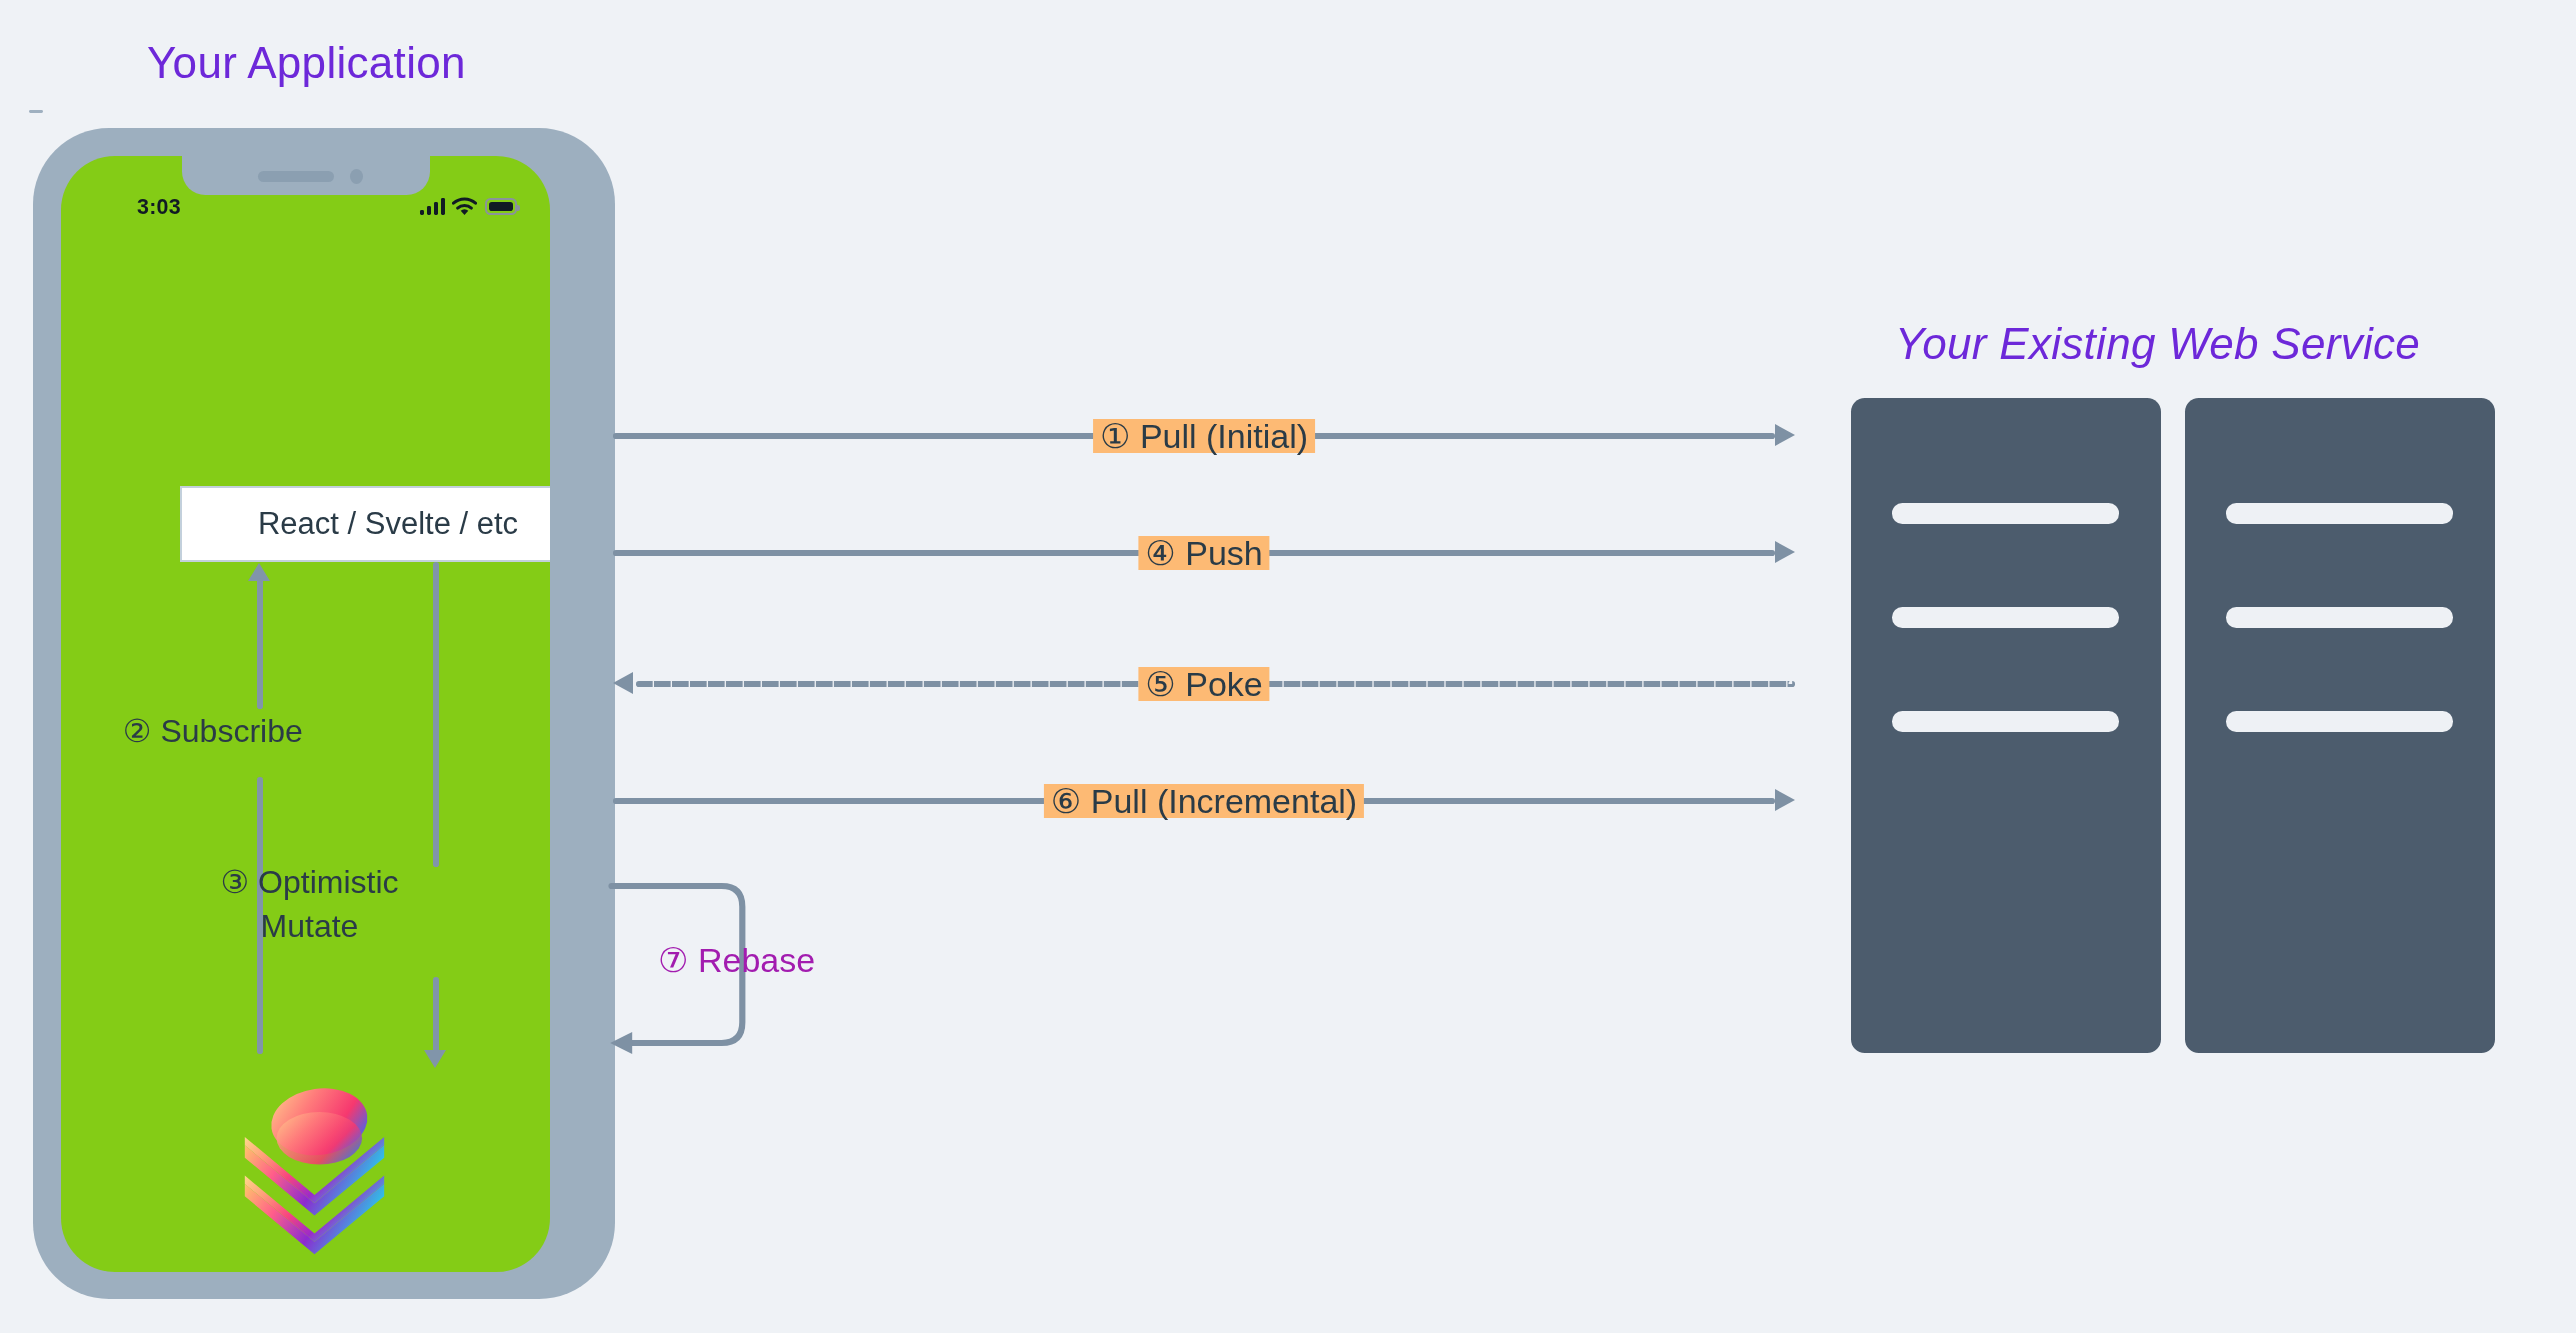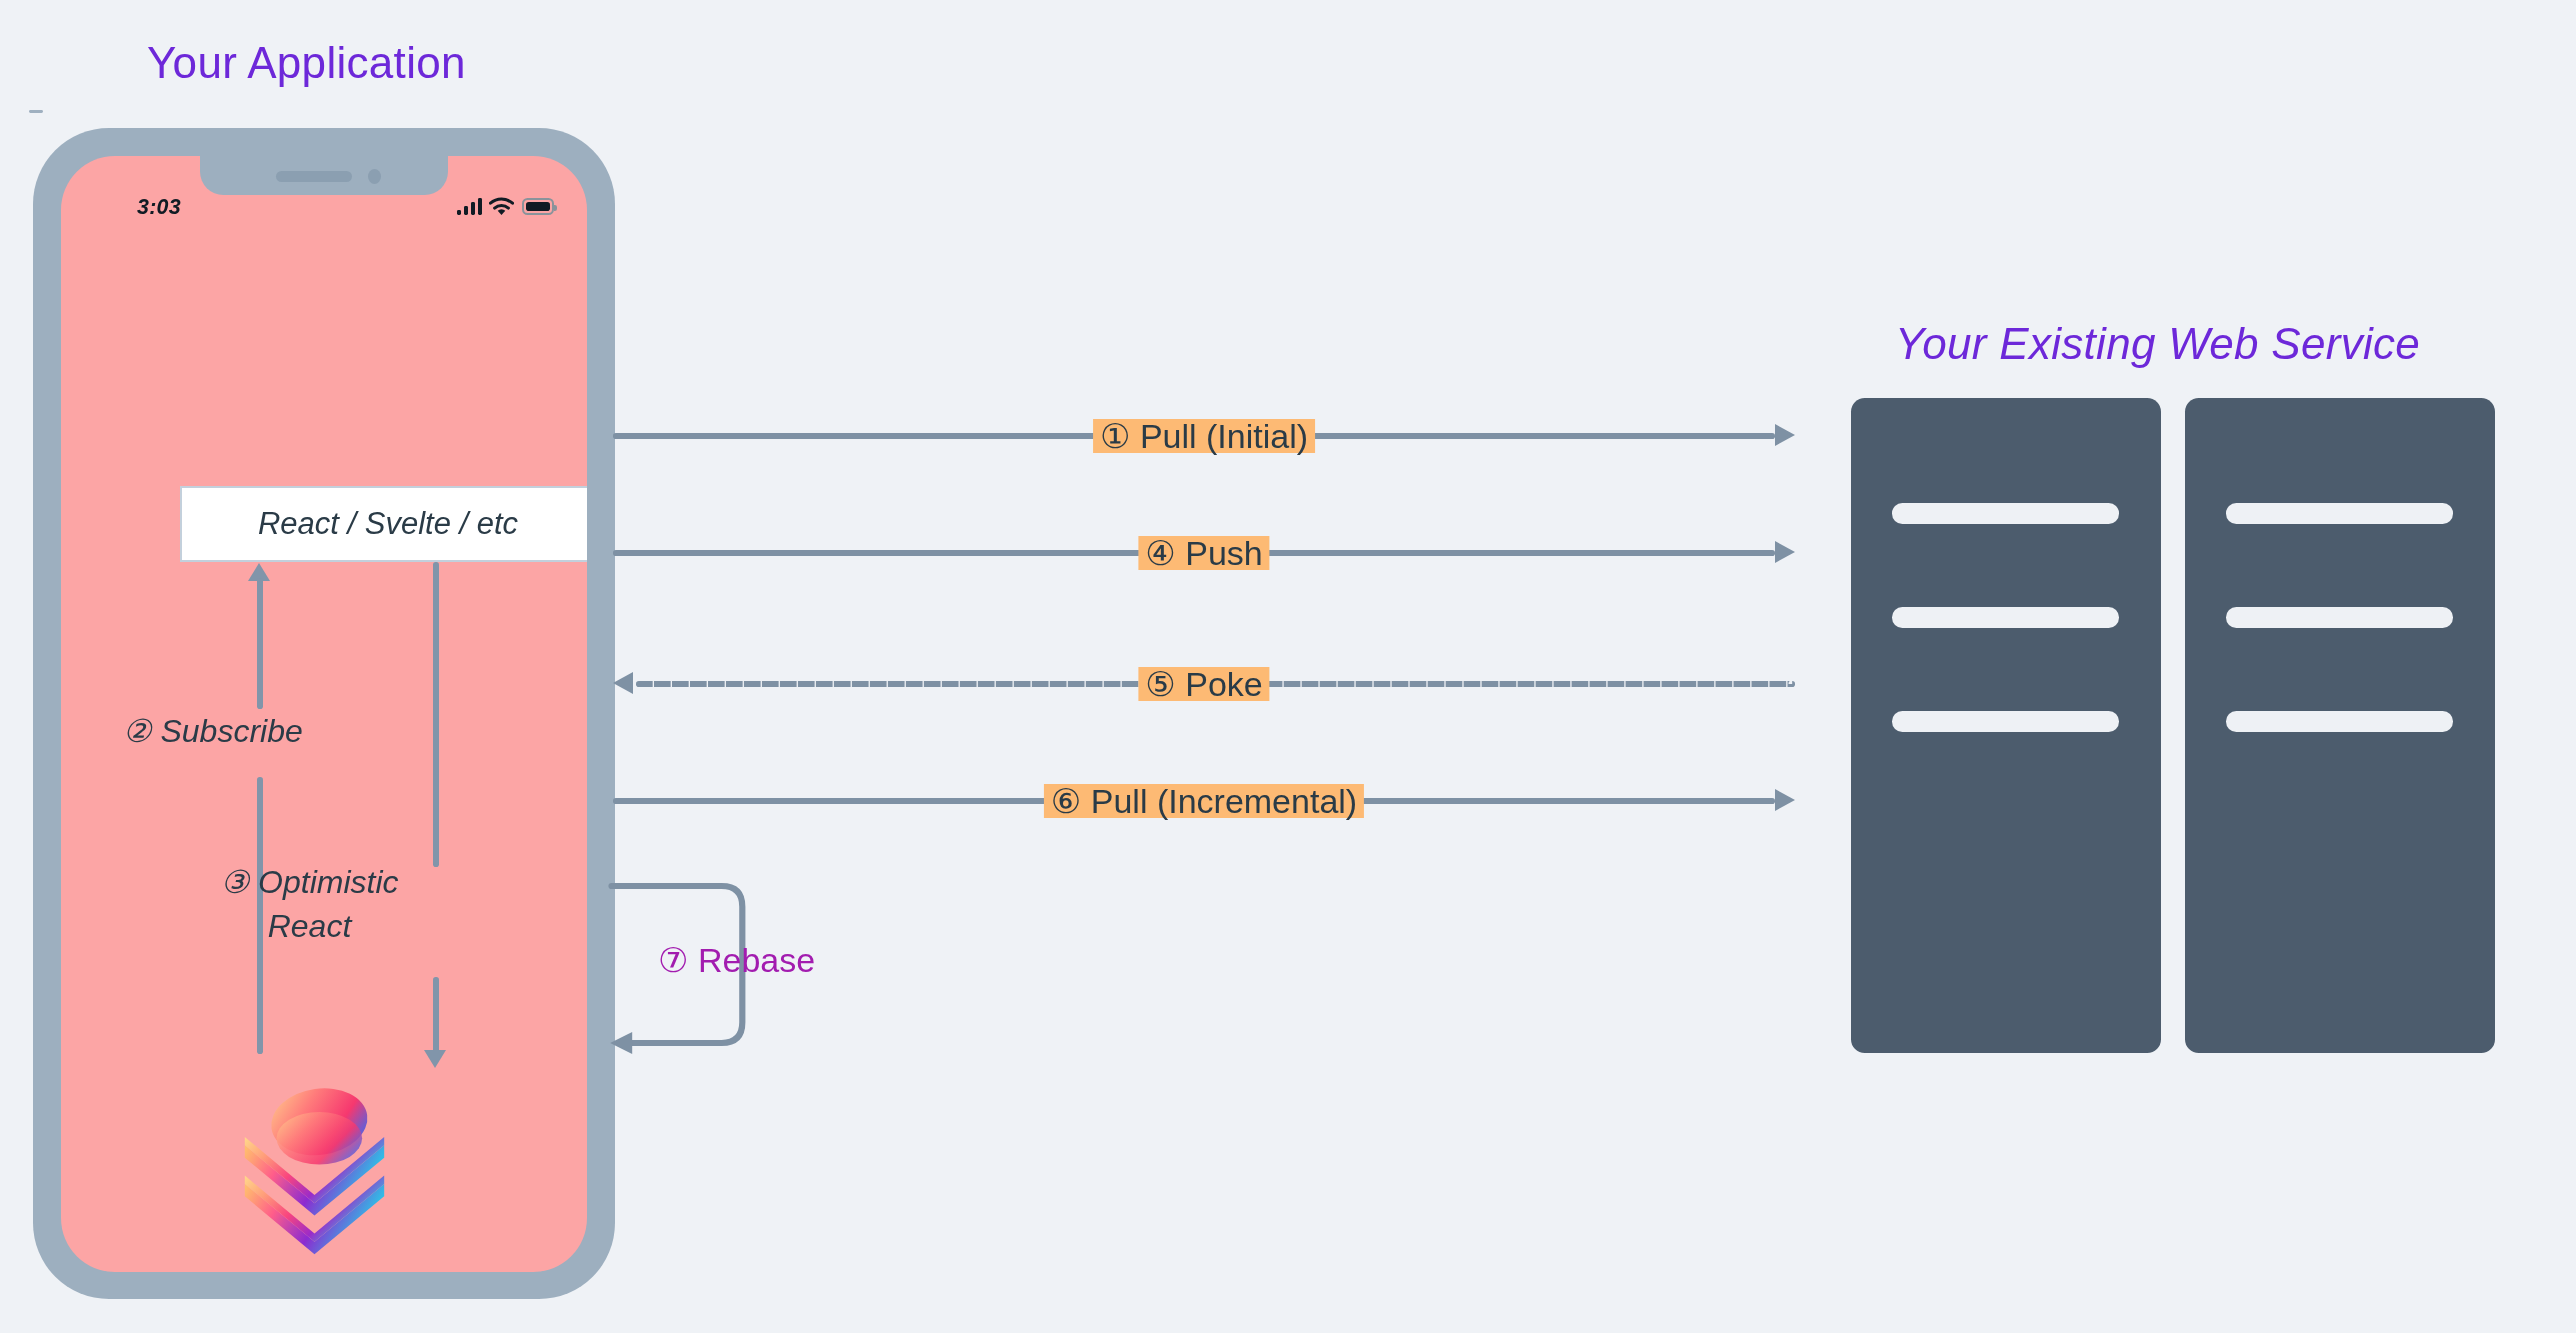--- a/index.html
+++ b/index.html
@@ -35,26 +35,25 @@
     top: 128px;
     width: 582px;
     height: 1171px;
     background: #9dafbf;
     border-radius: 76px;
   }
   #phone-screen {
     position: absolute;
     left: 28px;
     top: 27.6px;
-    width: 526px;
+    width: 489px;
     height: 1116px;
-    background: #fca5a5;
+    background: #84cc16;
     border-radius: 54px;
     overflow: hidden;
-    font-style: italic;
   }
   #notch {
     position: absolute;
     left: 50%;
     top: 0;
     transform: translateX(-50%);
     width: 248px;
     height: 39px;
     background: #9dafbf;
     border-bottom-left-radius: 23.4px;
@@ -292,21 +291,21 @@
       <div class="vline" style="left:196px; top:422px; height:131px;"></div>
       <div class="vline" style="left:196px; top:621px; height:277px;"></div>
 
       <div class="vline" style="left:372px; top:406px; height:305px;"></div>
       <div class="vline" style="left:372px; top:821px; height:77px;"></div>
       <div class="vhead-down" style="left:363px; top:894px;"></div>
 
       <div class="inner-label" id="subscribe-label" style="left:13.8px; top:555px; width:276px;">② Subscribe</div>
 
       <div class="inner-label" id="mutate-label-1" style="left:90px; top:706px; width:317px;">③ Optimistic</div>
-      <div class="inner-label" id="mutate-label-2" style="left:90px; top:750px; width:317px;">React</div>
+      <div class="inner-label" id="mutate-label-2" style="left:90px; top:750px; width:317px;">Mutate</div>
 
       <svg id="replicache-logo" viewBox="0 0 210 300">
         <defs>
           <linearGradient id="gTop" x1="0" y1="0" x2="1" y2="0.45">
             <stop offset="0%" stop-color="#ffd98a"></stop>
             <stop offset="22%" stop-color="#ff9e7a"></stop>
             <stop offset="48%" stop-color="#f9457f"></stop>
             <stop offset="72%" stop-color="#9b2bc9"></stop>
             <stop offset="100%" stop-color="#28d4e8"></stop>
           </linearGradient>

